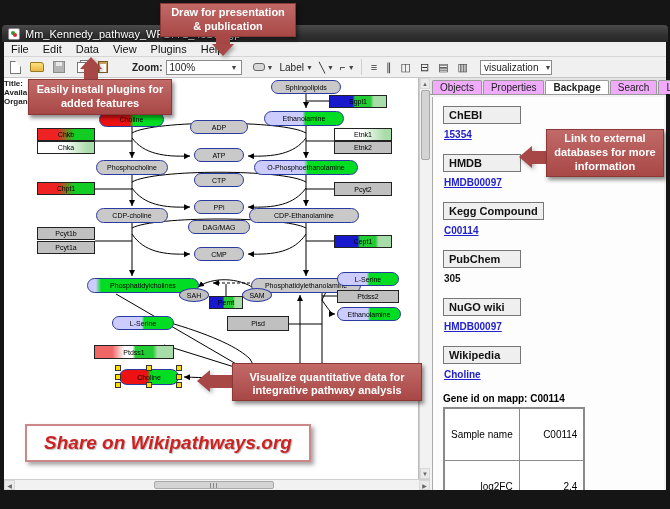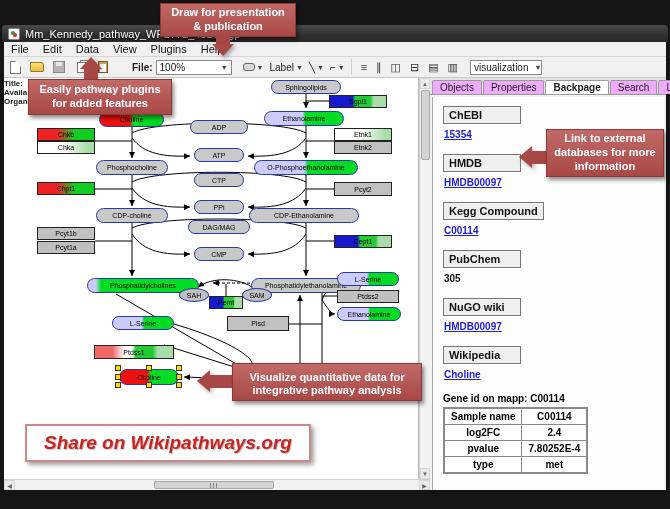--- a/index.html
+++ b/index.html
@@ -84,22 +84,22 @@
   .tab.active { background:#fff; font-weight:bold; position:relative; top:0px; }
   #panel-body { position:absolute; left:2px; top:19px; right:2px; bottom:0; background:#fdfdfd;
     border-left:1px solid #aaa; padding:8px 0 0 10px; overflow:hidden; }
   .bp-header { display:inline-block; min-width:78px; background:#efefef; border:1px solid #777;
     font-size:11px; font-weight:bold; color:#111; padding:2px 5px; }
   .bp-value { font-size:10px; font-weight:bold; margin:5px 0 13px 1px; color:#111; }
   .bp-value.link { color:#2222cc; text-decoration:underline; cursor:pointer; }
   #expr-title { font-size:11px; font-weight:bold; margin:6px 0 16px 0; color:#000; }
   #geneid { font-size:10px; font-weight:bold; margin-bottom:3px; color:#000; }
   table.expr { border-collapse:collapse; border:2px solid #8a8a8a; background:#fff; }
-  table.expr td { border:1px solid #8a8a8a; font-size:10px; font-weight:bold; text-align:center;
-    padding:2px 6px; min-width:62px; color:#000; }
+  table.expr td { border:1px solid #8a8a8a; font-size:10px; font-weight:normal; text-align:right;
+    padding:20px 6px; min-width:62px; color:#000; }
 
   
   #statusbar { position:absolute; left:4px; top:490px; width:662px; height:12px; background:#f0f0f0;
     border-top:1px solid #cfcfcf; font-size:9px; color:#111; display:flex; align-items:center; padding-left:3px; }
 
   
   .callout { position:absolute; background:linear-gradient(#c16a68,#a84846); border:1px solid #8c3836;
     color:#fff; font-weight:bold; font-size:11px; text-align:center; display:flex; align-items:center;
     justify-content:center; box-shadow:2px 3px 4px rgba(0,0,0,0.45); padding:2px 6px; line-height:1.25;
     z-index:30; }
@@ -145,21 +145,21 @@
       </span>
     <span class="tb-btn">
         <span class="ico-save"></span>
       </span>
     <span class="tb-btn">
         <span class="ico-copy"></span>
       </span>
     <span class="tb-btn">
         <span class="ico-paste"></span>
       </span>
-    <span style="margin-left:18px;font-weight:bold;">File:</span>
+    <span style="margin-left:18px;font-weight:bold;">Zoom:</span>
     <span class="combo" style="width:76px;margin-left:3px;">
       <span>100%</span>
       <span class="arrow">▼</span>
     </span>
     <span class="dd-btn" style="margin-left:8px;">
       <span class="mini-shape"></span>
         <span class="arrow">▼</span>
     </span>
     <span class="dd-btn">
       <span>Label</span>
@@ -334,21 +334,21 @@
 
   <div class="callout" style="left:160px;top:3px;width:136px;height:34px;">
     <span>Draw for presentation &amp; publication</span>
   </div>
   <div class="stem" style="left:216px;top:36px;width:14px;height:8px;"></div>
   <div class="arrow-piece tri-down" style="left:212px;top:44px;"></div>
 
   <div class="arrow-piece tri-up" style="left:80px;top:57px;"></div>
   <div class="stem" style="left:84px;top:68px;width:14px;height:12px;"></div>
   <div class="callout" style="left:28px;top:79px;width:144px;height:36px;">
-    <span>Easily pathway plugins for added features</span>
+    <span>Easily install plugins for added features</span>
   </div>
 
   <div class="arrow-piece tri-left" style="left:519px;top:146px;"></div>
   <div class="stem" style="left:531px;top:151px;width:16px;height:13px;"></div>
   <div class="callout" style="left:546px;top:129px;width:118px;height:48px;">
     <span>Link  to external databases  for more information</span>
   </div>
 
   <div class="arrow-piece tri-left" style="left:197px;top:370px;"></div>
   <div class="stem" style="left:209px;top:375px;width:24px;height:13px;"></div>

